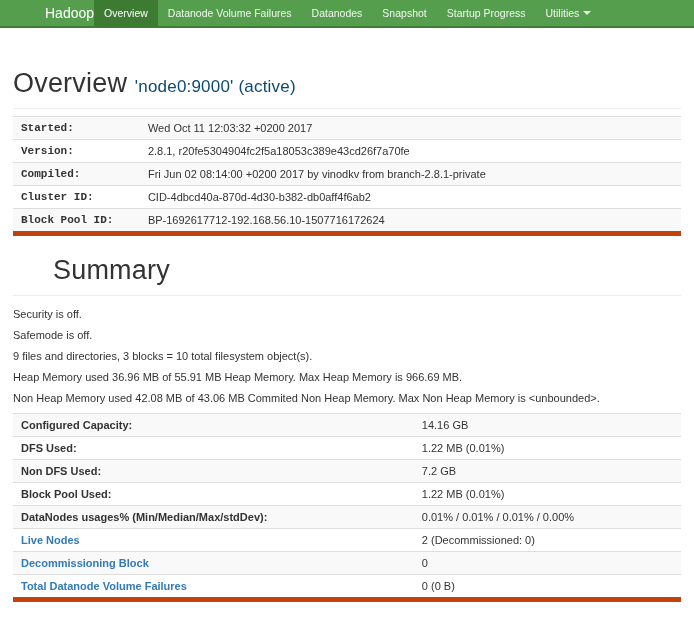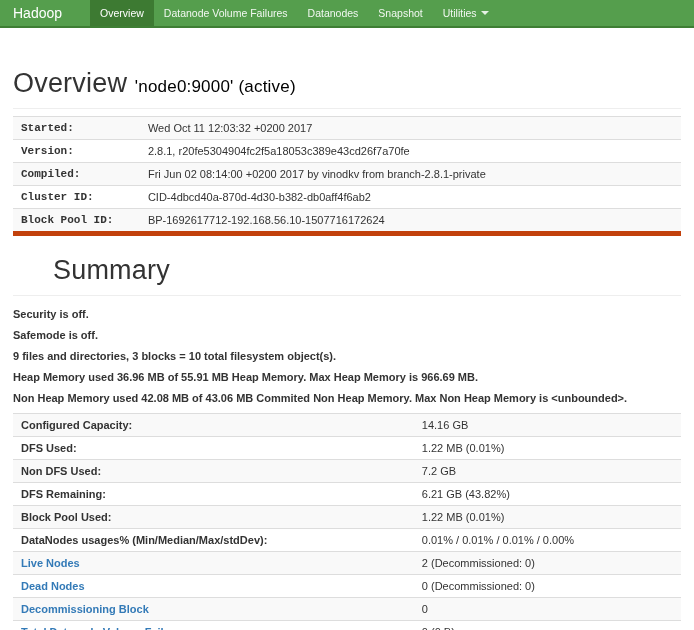--- a/index.html
+++ b/index.html
@@ -14,24 +14,25 @@
   .navbar {
     height: 28px;
     background: #559e4d;
     border-bottom: 2px solid #3e7e34;
     display: flex;
     align-items: stretch;
   }
   .navbar .brand {
     color: #fff;
     font-size: 14px;
-    padding: 0 28px 0 13px;
+    padding: 0 0 0 13px;
     display: flex;
     align-items: center;
     cursor: pointer;
+    margin-left: 32px;
   }
   .navbar .nav-item {
     color: rgba(255,255,255,.92);
     font-size: 10.5px;
     padding: 0 10px;
     display: flex;
     align-items: center;
     cursor: pointer;
     white-space: nowrap;
   }
@@ -55,21 +56,21 @@
     font-size: 27px;
     font-weight: 500;
     color: #333;
     margin-top: 40px;
     margin-bottom: 9px;
     letter-spacing: .2px;
   }
   h1 .subtitle {
     font-size: 17px;
     font-weight: 400;
-    color: #000000;
+    color: #0c4a6e;
   }
   hr {
     border: none;
     border-top: 1px solid #eee;
     margin: 0 0 6px 0;
   }
 
   table {
     width: 100%;
     border-collapse: collapse;
@@ -84,21 +85,21 @@
     padding: 5px 8px;
     vertical-align: top;
     font-weight: normal;
   }
   th { font-weight: bold; color: #333; }
   .info-table th { width: 19%; font-family: Liberation Mono, monospace; }
   .stats-table th { width: 60%; }
   .link { color: #337ab7; cursor: pointer; text-decoration: none; }
 
   .summary-text { margin-top: 12px; }
-  .summary-text p { margin: 0 0 9px 0; font-weight: bold; }
+  .summary-text p { margin: 0 0 9px 0; }
 
   .stats-table { margin-top: 6px; }
 </style>
 </head>
 <body>
 
 <nav class="navbar">
   <div class="brand">Hadoop</div>
   <div style="display:flex; align-items:stretch;">
   <div class="nav-item active">
@@ -110,20 +111,23 @@
   </div>
 
   <div class="nav-item">
     <span>Datanodes</span>
   </div>
 
   <div class="nav-item">
     <span>Snapshot</span>
   </div>
 
+  <div class="nav-item">
+    <span>Startup Progress</span>
+  </div>
 
   <div class="nav-item">
     <span>Utilities</span>
   <span class="caret"></span>
       </div>
 </div>
 </nav>
 
 <div class="container">
 
@@ -205,26 +209,20 @@
     <td>1.22 MB (0.01%)</td>
   </tr>
 
   <tr>
     <th>
       <span>Non DFS Used:</span>
     </th>
     <td>7.2 GB</td>
   </tr>
 
-  <tr>
-    <th>
-      <span>DFS Remaining:</span>
-    </th>
-    <td>6.21 GB (43.82%)</td>
-  </tr>
 
   <tr>
     <th>
       <span>Block Pool Used:</span>
     </th>
     <td>1.22 MB (0.01%)</td>
   </tr>
 
   <tr>
     <th>
@@ -233,26 +231,20 @@
     <td>0.01% / 0.01% / 0.01% / 0.00%</td>
   </tr>
 
   <tr>
     <th>
       <span class="link">Live Nodes</span>
     </th>
     <td>2 (Decommissioned: 0)</td>
   </tr>
 
-  <tr>
-    <th>
-      <span class="link">Dead Nodes</span>
-    </th>
-    <td>0 (Decommissioned: 0)</td>
-  </tr>
 
   <tr>
     <th>
       <span class="link">Decommissioning Block</span>
     </th>
     <td>0</td>
   </tr>
 
   <tr>
     <th>

